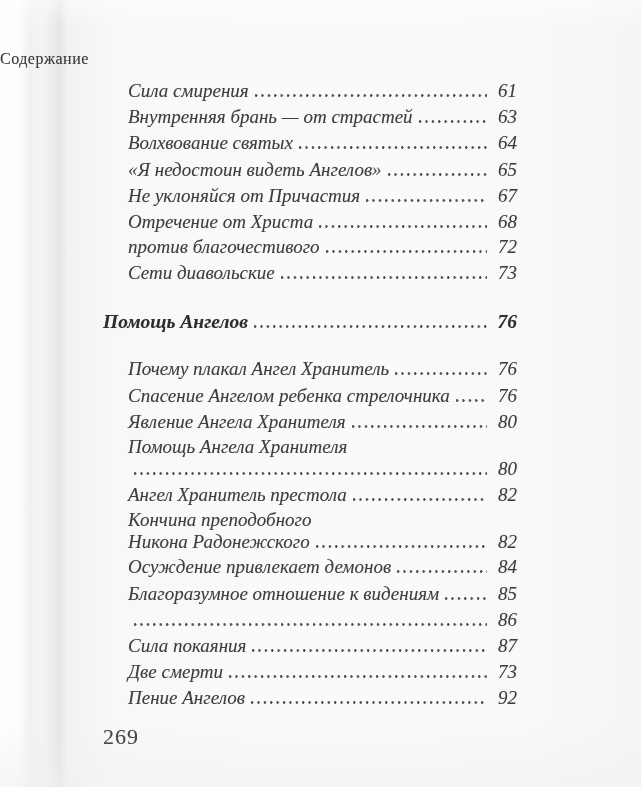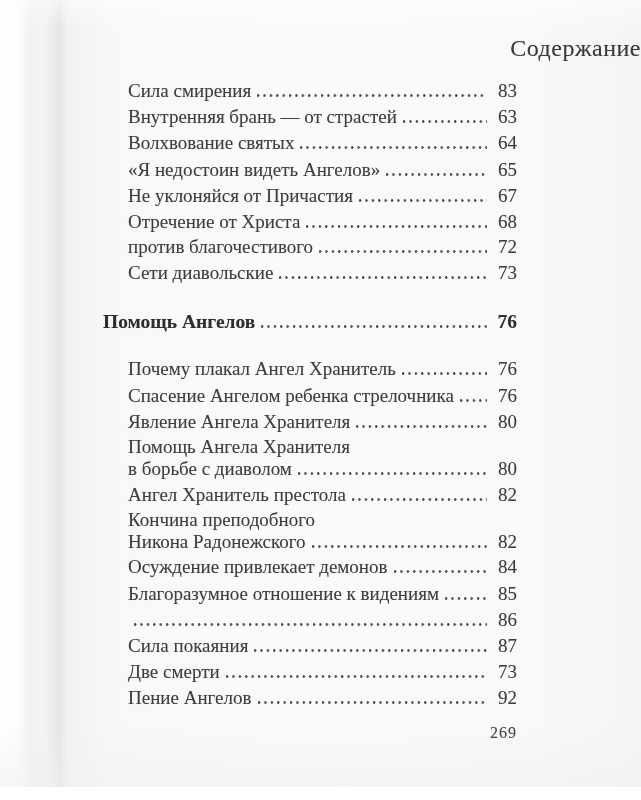--- a/index.html
+++ b/index.html
@@ -14,30 +14,31 @@
     position: absolute; left: 0; top: 0;
     width: 641px; height: 787px;
     background:
       linear-gradient(to bottom, rgba(255,255,255,0.5) 0, rgba(255,255,255,0) 30px, rgba(255,255,255,0) 92%, rgba(240,240,238,0.5) 99%),
       linear-gradient(to right,
         #fefefe 0, #fcfcfb 20px, #f1f1ef 30px, #f3f3f1 44px,
         #e9e9e7 55px, #e5e5e3 60px, #f2f2f0 68px, #f8f8f6 110px,
         #fafaf9 300px, #f9f9f7 520px, #f5f5f3 641px);
   }
   .title {
-    position: absolute; top: 35px; left: 0; right: 0;
-    text-align: right;
-    font-size: 24px; color: #3a3a3a;
+    position: absolute; top: 50px; left: 0; right: 0;
+    text-align: left;
+    font-size: 16px; color: #3a3a3a;
     letter-spacing: 0.5px;
     text-shadow: 0 0 0.7px rgba(80,80,80,0.4);
   }
   .toc {
     position: absolute; left: 103px; top: 78px; width: 414px;
     font-size: 19px; color: #3e3e3e;
     text-shadow: 0 0 0.7px rgba(80,80,80,0.35);
+    font-style: italic;
   }
   .row { line-height: 26.2px; }
   .row:not(.section) { padding-left: 25px; }
   .row.two { margin: 1px 0 2px; }
   .row.two .l1, .row.two .l2 { line-height: 21.8px; }
   .row.section {
     margin-top: 23px; margin-bottom: 21px;
     font-weight: 700; color: #2e2e2e; font-size: 19.5px;
   }
   .l2 { display: flex; align-items: baseline; }
@@ -47,37 +48,37 @@
     height: 4px;
     margin: 0 4px 0 6px;
     background-image: radial-gradient(circle at 1.1px 2.5px, #4d4d4d 1.05px, rgba(0,0,0,0) 1.5px);
     background-size: 6.4px 4px;
     background-repeat: repeat-x;
     min-width: 8px;
   }
   .pg { min-width: 26px; text-align: right; white-space: nowrap; }
   .folio {
     position: absolute; left: 103px; width: 414px; top: 724px;
-    text-align: right;
-    font-size: 16px; color: #474747;
+    text-align: left;
+    font-size: 22px; color: #474747;
     letter-spacing: 1px;
     text-shadow: 0 0 0.7px rgba(80,80,80,0.35);
   }
 </style>
 </head>
 <body>
 
 <div class="page">
   <div class="title">Содержание</div>
   <div class="toc">
       <div class="row">
         <div class="l2">
           <span class="txt">Сила смирения</span>
           <span class="leader"></span>
-          <span class="pg">83</span>
+          <span class="pg">61</span>
         </div>
       </div>
       <div class="row">
         <div class="l2">
           <span class="txt">Внутренняя брань — от страстей</span>
           <span class="leader"></span>
           <span class="pg">63</span>
         </div>
       </div>
       <div class="row">
@@ -146,21 +147,20 @@
       <div class="row">
         <div class="l2">
           <span class="txt">Явление Ангела Хранителя</span>
           <span class="leader"></span>
           <span class="pg">80</span>
         </div>
       </div>
       <div class="row two">
         <div class="l1">Помощь Ангела Хранителя</div>
         <div class="l2">
-          <span class="txt">в борьбе с диаволом</span>
           <span class="leader"></span>
           <span class="pg">80</span>
         </div>
       </div>
       <div class="row">
         <div class="l2">
           <span class="txt">Ангел Хранитель престола</span>
           <span class="leader"></span>
           <span class="pg">82</span>
         </div>

